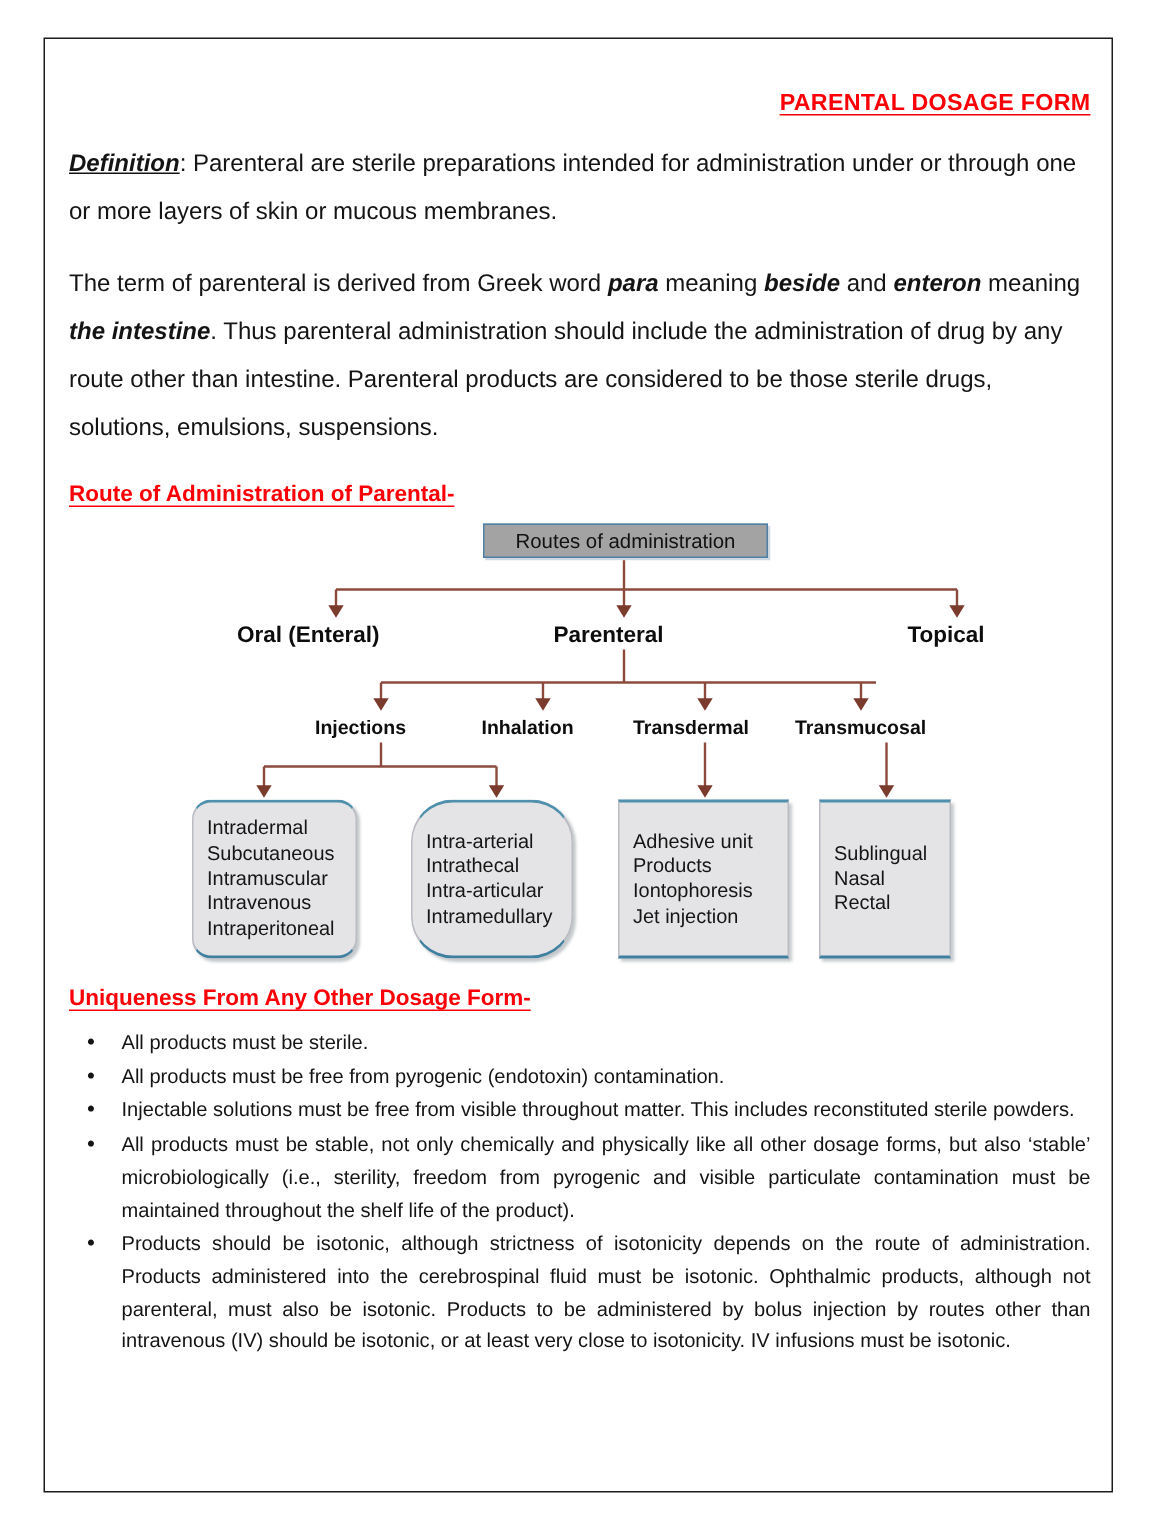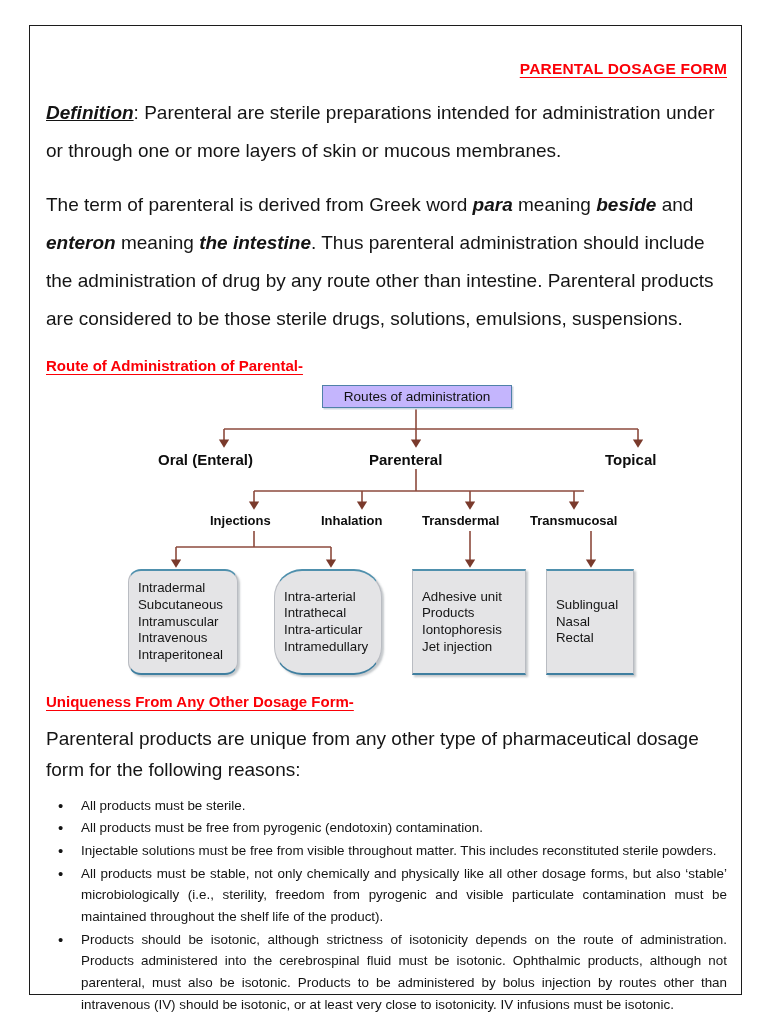--- a/index.html
+++ b/index.html
@@ -52,21 +52,21 @@
     font-size: 15px;
     text-decoration: underline;
     text-underline-offset: 3px;
     margin: 0;
     display: inline-block;
   }
   .sec-heading-wrap { margin-top: 19px; }
 
   
   .para {
-    font-size: 19px;
+    font-size: 16px;
     line-height: 2.0;
     text-align: left;
     margin: 16px 0 0 0;
     color: #141414;
   }
   .para.tight { line-height: 1.62; margin-top: 13px; }
   .para b, .para .bi {
     font-weight: bold;
   }
   .bi { font-style: italic; font-weight: bold; }
@@ -90,21 +90,21 @@
     white-space: nowrap;
   }
   .node-label.l2 { font-size: 15px; }
 
   .root-box {
     position: absolute;
     left: 276px;
     top: 4px;
     width: 188px;
     height: 21px;
-    background: #c4b5fd;
+    background: #a3a3a3;
     border: 1.3px solid #4f81a8;
     box-shadow: 1.5px 1.5px 0 0 #cfd8e2;
     font-size: 13.6px;
     color: #111;
     text-align: center;
     line-height: 21px;
     font-family: "Liberation Sans", sans-serif;
   }
 
   .leaf-box {
@@ -242,21 +242,20 @@
         <div class="li">Sublingual</div>
         <div class="li">Nasal</div>
         <div class="li">Rectal</div>
       </div>
     </div>
 
     <div class="sec-heading-wrap" style="margin-top:2px;">
       <span class="sec-heading">Uniqueness From Any Other Dosage Form-</span>
     </div>
 
-    <p class="para tight">Parenteral products are unique from any other type of pharmaceutical dosage form for the following reasons:</p>
 
     <ul class="blist">
       <li>All products must be sterile.</li>
       <li>All products must be free from pyrogenic (endotoxin) contamination.</li>
       <li>Injectable solutions must be free from visible throughout matter. This includes reconstituted sterile powders.</li>
       <li>All products must be stable, not only chemically and physically like all other dosage forms, but also ‘stable’ microbiologically (i.e., sterility, freedom from pyrogenic and visible particulate contamination must be maintained throughout the shelf life of the product).</li>
       <li>Products should be isotonic, although strictness of isotonicity depends on the route of administration. Products administered into the cerebrospinal fluid must be isotonic. Ophthalmic products, although not parenteral, must also be isotonic. Products to be administered by bolus injection by routes other than intravenous (IV) should be isotonic, or at least very close to isotonicity. IV infusions must be isotonic.</li>
     </ul>
 
   </div>

